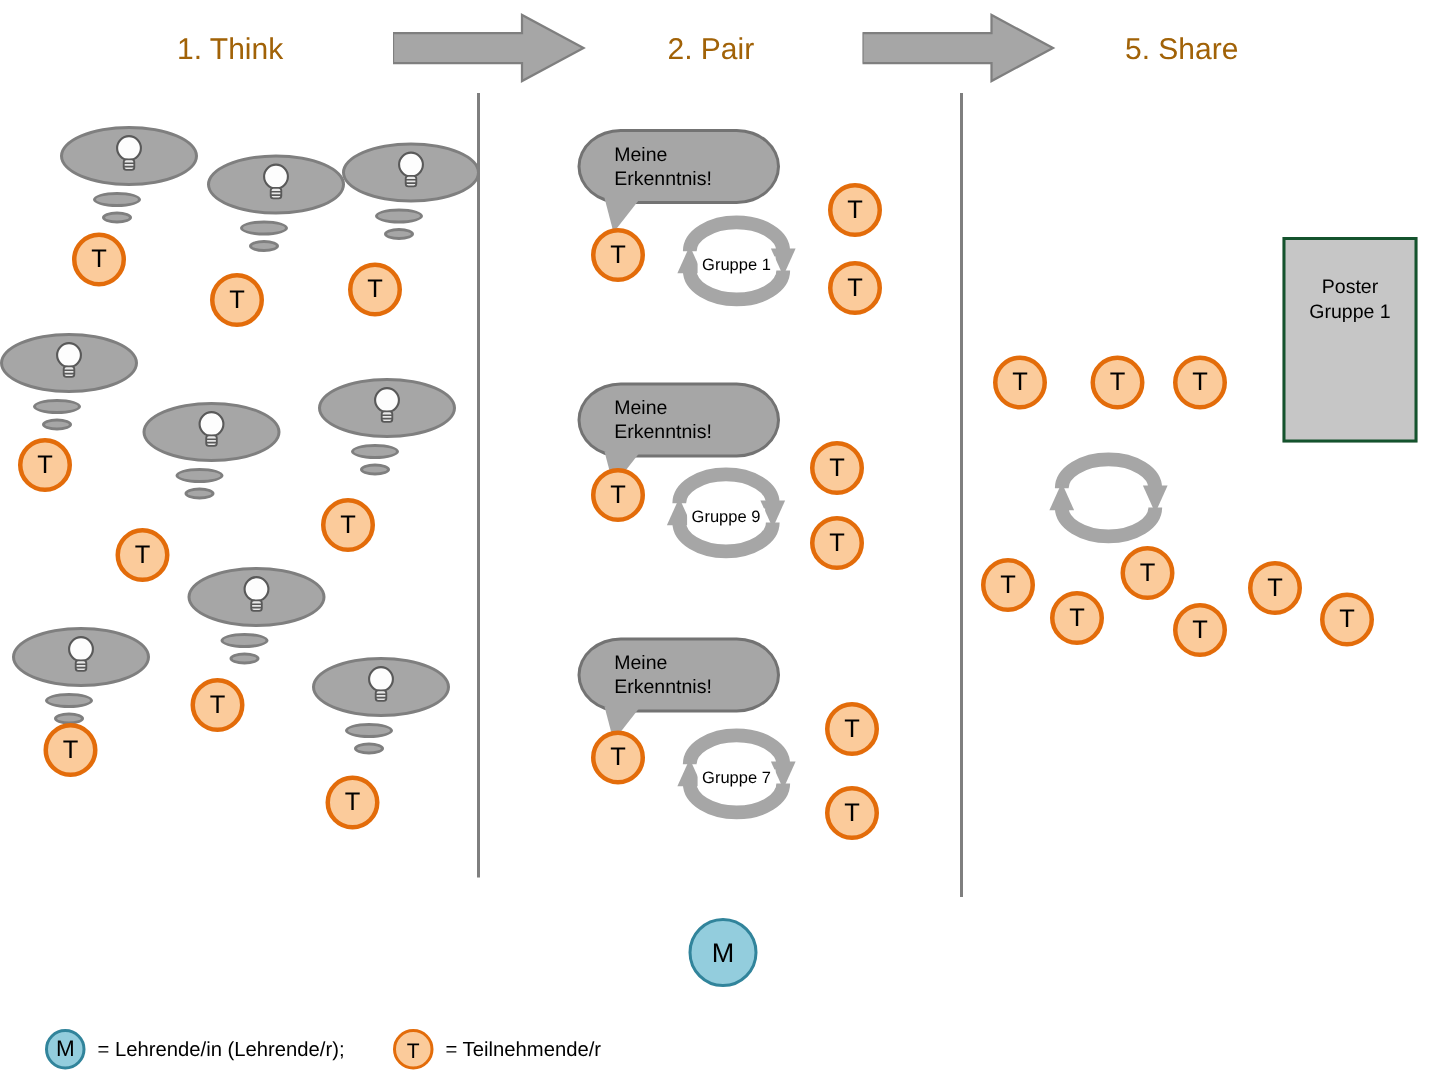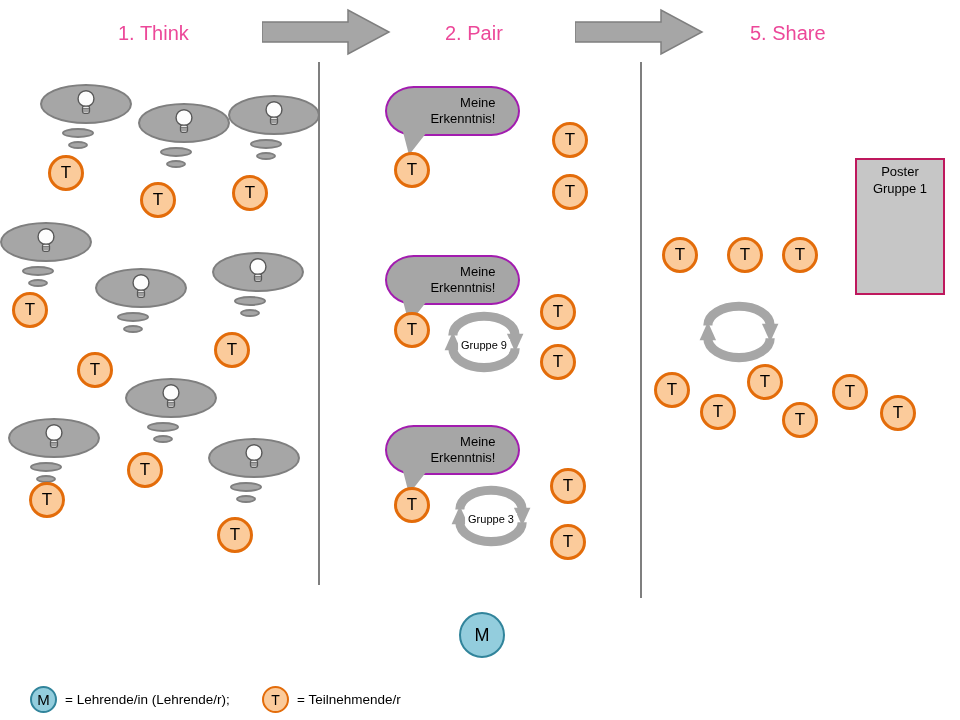--- a/index.html
+++ b/index.html
@@ -1,53 +1,53 @@
 <!DOCTYPE html>
 <html><head>
 <meta charset="utf-8">
 <style>
   * { margin:0; padding:0; box-sizing:border-box; }
   html,body { background:#ffffff; }
   body { font-family:"Liberation Sans", sans-serif; color:#000; }
   .canvas { position:relative; width:960px; height:720px; background:#fff; overflow:hidden; }
 
-  .header { position:absolute; font-size:20px; color:#ec4899; }
+  .header { position:absolute; font-size:20px; color:#a16207; }
   .block-arrow { position:absolute; }
   .divider { position:absolute; width:2px; background:#7F7F7F; }
 
   .t-circle { position:absolute; width:36px; height:36px; border-radius:50%;
     background:#FBCB9B; border:3px solid #E36C0A; display:flex; align-items:center;
     justify-content:center; font-size:17px; color:#000; }
   .m-circle { position:absolute; border-radius:50%; background:#93CDDD;
     border:2px solid #31849B; display:flex; align-items:center; justify-content:center; }
 
   .thinker { position:absolute; }
   .cloud { position:absolute; left:0; top:0; width:92px; height:40px; background:#A6A6A6;
     border:2px solid #7F7F7F; border-radius:50%; display:flex; align-items:center; justify-content:center; }
   .dot { position:absolute; background:#A6A6A6; border:2px solid #7F7F7F; border-radius:50%; }
   .dot1 { width:32px; height:10px; left:22px; top:44px; }
   .dot2 { width:20px; height:8px; left:28px; top:57px; }
 
-  .speech { position:absolute; background:#A6A6A6; border:2px solid #a21caf;
+  .speech { position:absolute; background:#A6A6A6; border:2px solid #737373;
     border-radius:30px / 26px; display:flex; align-items:center; justify-content:center;
-    text-align:right; font-size:13px; line-height:1.25; }
+    text-align:left; font-size:13px; line-height:1.25; }
   .speech-text { display:block; width:86px; }
   .tail { position:absolute; width:0; height:0; }
   .tail-left { left:16px; bottom:-21px; border-left:6px solid transparent;
     border-right:18px solid transparent; border-top:23px solid #A6A6A6; }
   .tail-down { left:62px; bottom:-20px; border-left:12px solid transparent;
     border-right:12px solid transparent; border-top:22px solid #A6A6A6; }
 
   .cycle { position:absolute; }
   .cycle svg { width:100%; height:100%; display:block; }
   .group-label { position:absolute; left:50%; top:56%; transform:translate(-50%,-50%);
     background:#fff; font-size:11px; padding:0 3px; white-space:nowrap; }
 
-  .poster { position:absolute; background:#C6C6C6; border:2px solid #be185d;
-    text-align:center; font-size:13px; line-height:1.3; padding-top:4px; }
+  .poster { position:absolute; background:#C6C6C6; border:2px solid #14532d;
+    text-align:center; font-size:13px; line-height:1.3; padding-top:23px; }
   .poster span { display:block; width:64px; margin:0 auto; }
 
   .legend { position:absolute; display:flex; align-items:center; gap:8px; font-size:13.5px; }
   .legend .t-circle, .legend .m-circle { position:static; flex:none; }
 </style>
 </head>
 <body>
 
 <div class="canvas">
 
@@ -179,20 +179,29 @@
     <div class="dot dot1"></div>
     <div class="dot dot2"></div>
     <div class="t-circle" style="left:9px;top:79px">T</div>
   </div>
 
   <div class="speech" style="left:385px;top:86px;width:135px;height:50px">
     <span class="speech-text">Meine Erkenntnis!</span>
     <div class="tail tail-left"></div>
   </div>
   <div class="t-circle" style="left:394px;top:152px">T</div>
+  <div class="cycle" style="left:445px;top:140px;width:92px;height:66px">
+    <svg viewBox="0 0 100 72">
+      <path d="M 16 30 A 34 21 0 0 1 84 30" fill="none" stroke="#A6A6A6" stroke-width="10"></path>
+      <polygon points="75,28 93,28 84,48" fill="#A6A6A6"></polygon>
+      <path d="M 84 44 A 34 21 0 0 1 16 44" fill="none" stroke="#A6A6A6" stroke-width="10"></path>
+      <polygon points="7,46 25,46 16,26" fill="#A6A6A6"></polygon>
+    </svg>
+    <span class="group-label">Gruppe 1</span>
+  </div>
   <div class="t-circle" style="left:552px;top:122px">T</div>
   <div class="t-circle" style="left:552px;top:174px">T</div>
 
   <div class="speech" style="left:385px;top:255px;width:135px;height:50px">
     <span class="speech-text">Meine Erkenntnis!</span>
     <div class="tail tail-left"></div>
   </div>
   <div class="t-circle" style="left:394px;top:312px">T</div>
   <div class="cycle" style="left:438px;top:308px;width:92px;height:66px">
     <svg viewBox="0 0 100 72">
@@ -211,21 +220,21 @@
     <div class="tail tail-left"></div>
   </div>
   <div class="t-circle" style="left:394px;top:487px">T</div>
   <div class="cycle" style="left:445px;top:482px;width:92px;height:66px">
     <svg viewBox="0 0 100 72">
       <path d="M 16 30 A 34 21 0 0 1 84 30" fill="none" stroke="#A6A6A6" stroke-width="10"></path>
       <polygon points="75,28 93,28 84,48" fill="#A6A6A6"></polygon>
       <path d="M 84 44 A 34 21 0 0 1 16 44" fill="none" stroke="#A6A6A6" stroke-width="10"></path>
       <polygon points="7,46 25,46 16,26" fill="#A6A6A6"></polygon>
     </svg>
-    <span class="group-label">Gruppe 3</span>
+    <span class="group-label">Gruppe 7</span>
   </div>
   <div class="t-circle" style="left:550px;top:468px">T</div>
   <div class="t-circle" style="left:550px;top:524px">T</div>
 
   <div class="poster" style="left:855px;top:158px;width:90px;height:137px">
     <span>Poster Gruppe 1</span>
   </div>
 
   <div class="t-circle" style="left:662px;top:237px">T</div>
   <div class="t-circle" style="left:727px;top:237px">T</div>

